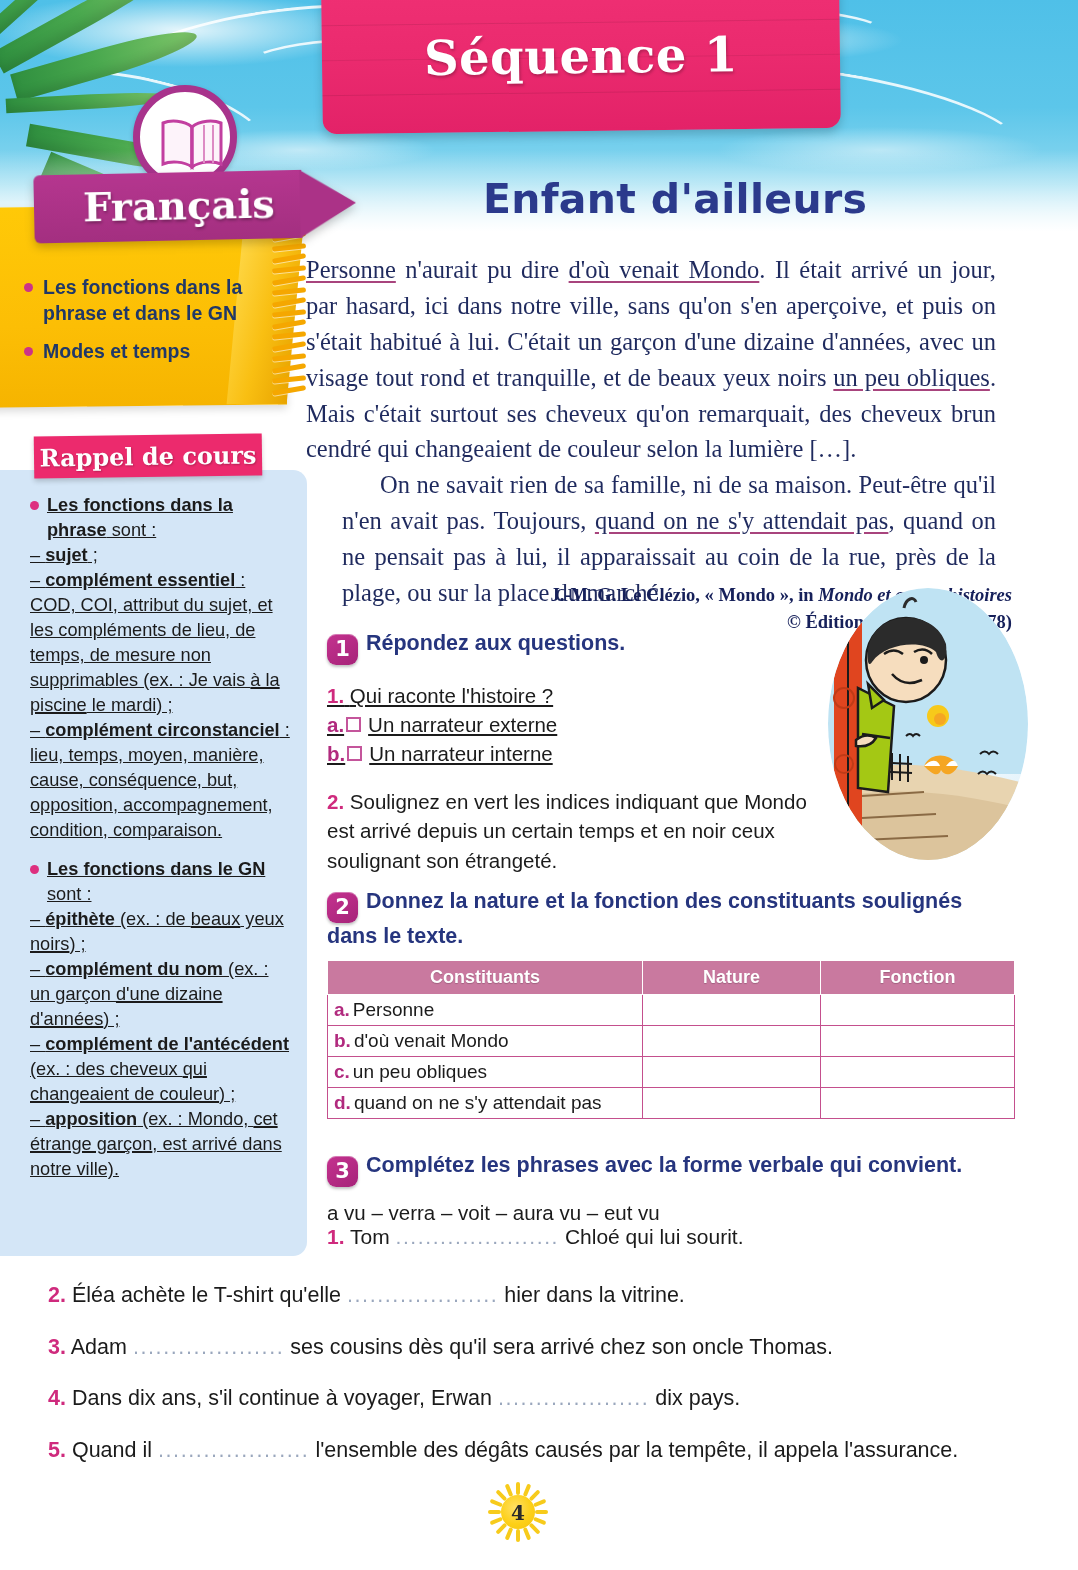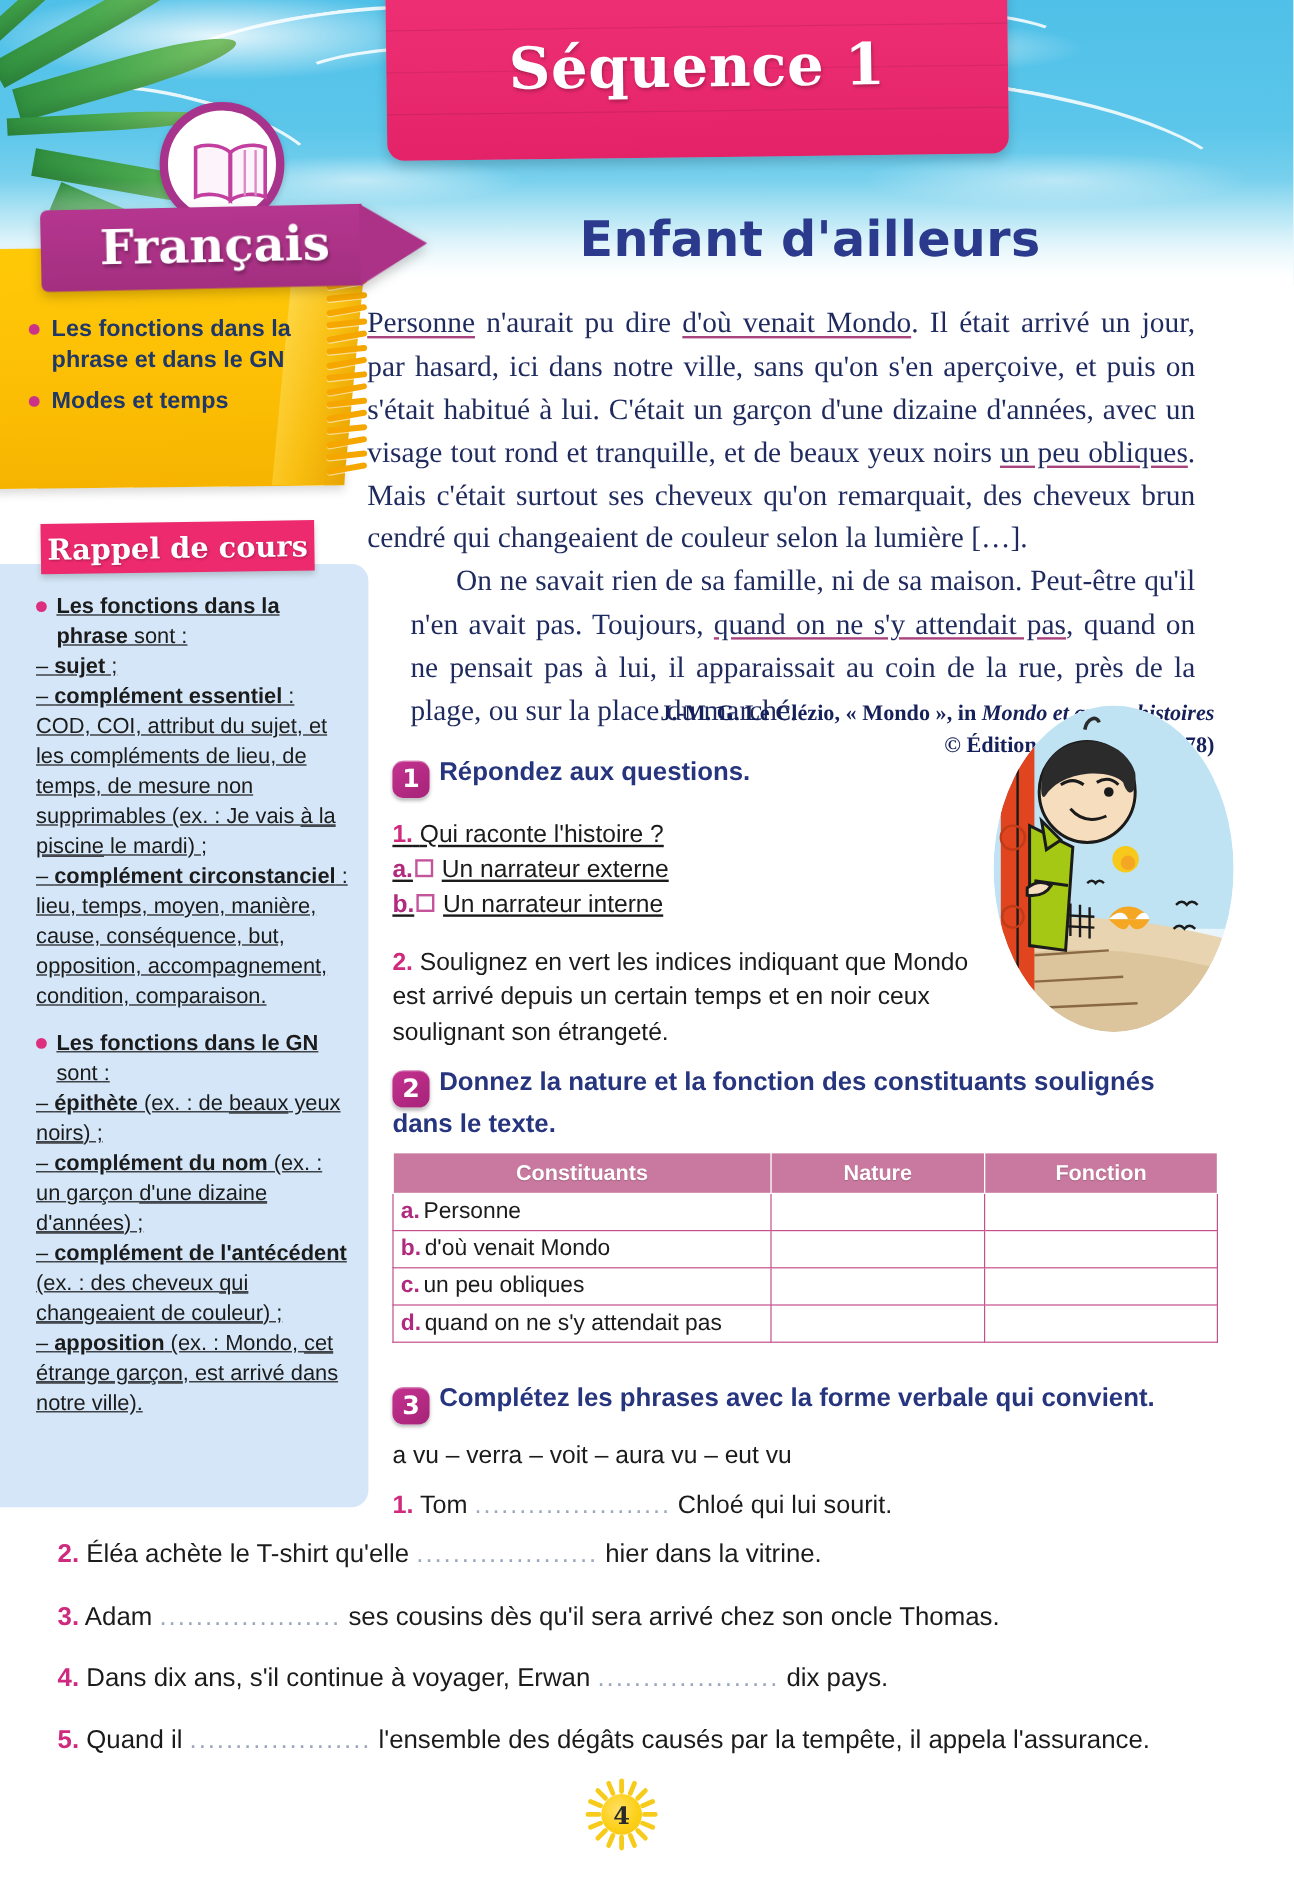--- a/index.html
+++ b/index.html
@@ -115,21 +115,21 @@
     position:absolute;left:272px;top:212px;width:36px;height:190px;
   }
   .spiral i{
     position:absolute;left:0;width:34px;height:5px;border-radius:4px;
     background:#f5a700;box-shadow:0 1px 0 rgba(255,255,255,.55);
   }
   .ylist{
     position:absolute;left:24px;top:262px;width:250px;
     color:#203868;font-size:19.5px;font-weight:bold;line-height:1.32;
   }
-  .ylist .li{position:relative;padding-left:19px;margin-bottom:9px;}
+  .ylist .li{position:relative;padding-left:19px;margin-bottom:9px;margin-top:13px;}
   .ylist .li::before{
     content:"";position:absolute;left:0;top:8px;width:9px;height:9px;border-radius:50%;
     background:#cc3388;
   }
 
   
   .sidebar{
     position:absolute;left:-20px;top:470px;width:327px;height:786px;
     background:#d4e6f7;border-radius:0 14px 14px 0;
   }
@@ -219,21 +219,21 @@
     border:1px solid #c44f8d;height:30px;padding:0 6px;
     font-size:19px;color:#1b1b1b;background:#fff;
   }
   td .letter{margin-right:3px;}
   .col1{width:312px;}
   .col2{width:175px;}
   .col3{width:191px;}
 
   .ex3{position:absolute;left:327px;top:1152px;width:680px;}
   .verbs{margin-top:14px;color:#1b1b1b;font-size:20.5px;}
-  .sent1{margin-top:18px;color:#1b1b1b;font-size:21px;}
+  .sent1{color:#1b1b1b;font-size:21px;}
   .dots{color:#9aa7bd;letter-spacing:1.6px;}
 
   .bottomlist{
     position:absolute;left:48px;top:1284px;width:960px;
     color:#1b1b1b;font-size:21.5px;line-height:1.1;
   }
   .bottomlist .row{margin-bottom:28px;}
 
   
   .sun{position:absolute;left:486px;top:1480px;width:64px;height:64px;}

